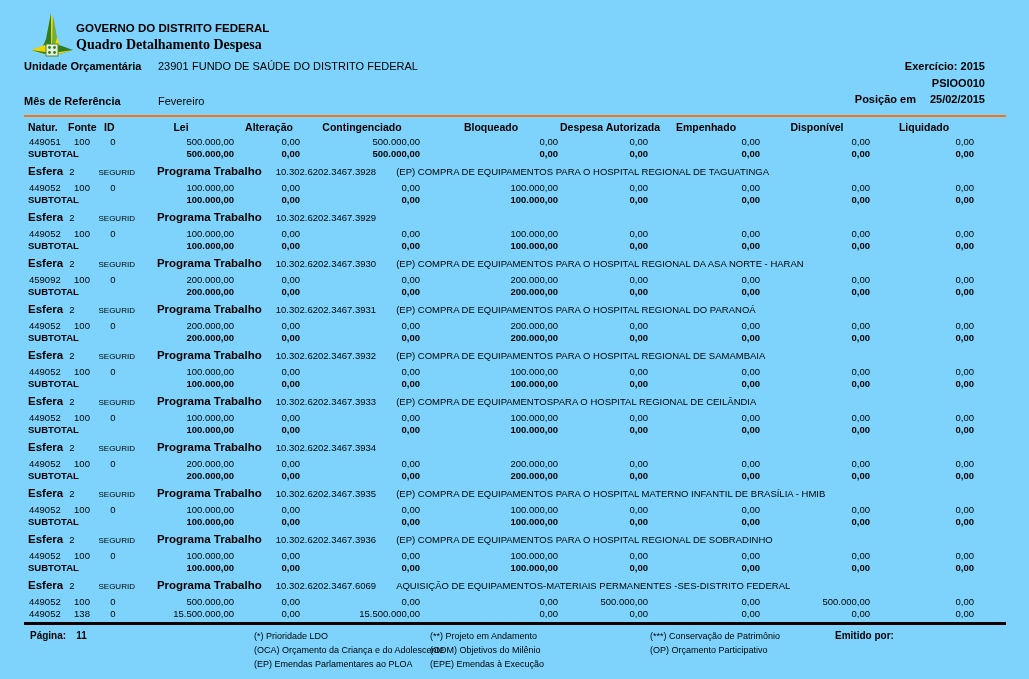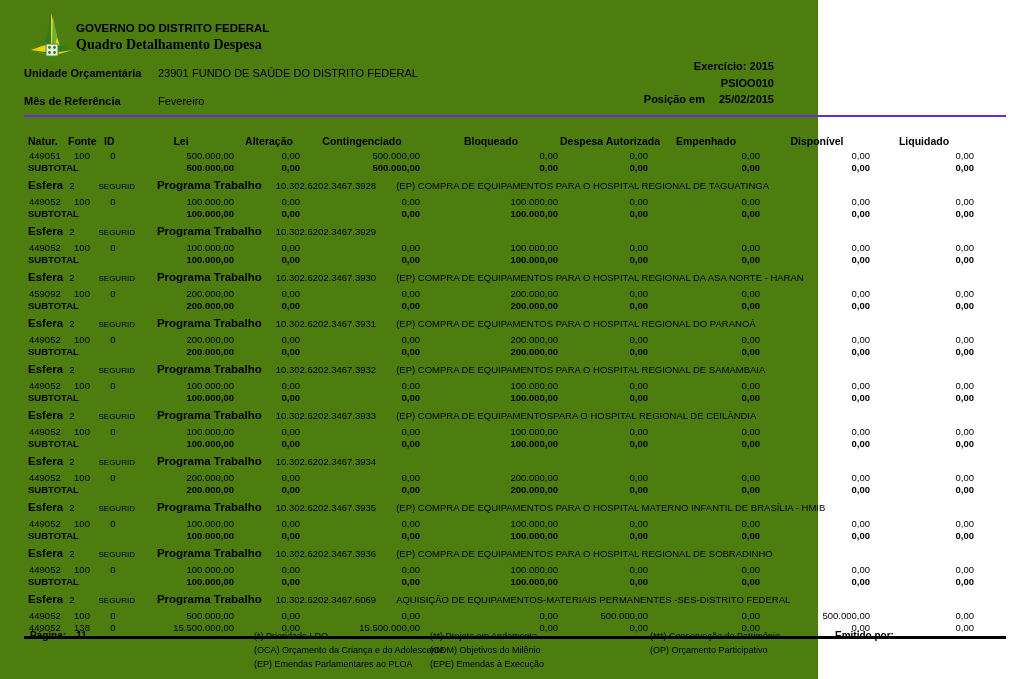--- a/index.html
+++ b/index.html
@@ -1,39 +1,39 @@
 <!DOCTYPE html>
 <html><head>
 <meta charset="utf-8">
 <style>
   * { box-sizing: border-box; margin: 0; padding: 0; }
   html,body { background:#ffffff; }
   body {
     width:1029px; height:679px; overflow:hidden;
     font-family:"Liberation Sans", sans-serif; color:#000;
   }
-  .page { position:relative; width:818px; height:679px; background:#4d7c0f; }
+  .page { position:relative; width:1029px; height:679px; background:#7dd3fc; }
 
   
   .logo { position:absolute; left:30px; top:12px; width:44px; height:50px; }
   .org-name { position:absolute; left:76px; top:22px; font-size:11.5px; font-weight:bold; }
   .report-title { position:absolute; left:76px; top:37px; font-size:14px; font-weight:bold;
                   font-family:"Liberation Serif", serif; }
   .right-info { position:absolute; right:44px; top:58px; text-align:right;
                 font-size:11px; font-weight:bold; line-height:16.5px; }
   .right-info .gap { display:inline-block; width:14px; }
   .meta { position:absolute; left:24px; font-size:11px; }
   .meta .mlabel { display:inline-block; width:134px; font-weight:bold; }
   .meta .mcode { display:inline-block; min-width:34px; }
-  .meta-unidade { top:67px; }
+  .meta-unidade { top:60px; }
   .meta-mes { top:95px; }
 
   
   .table { position:absolute; left:24px; top:115px; width:982px;
-           border-top:2px solid #6d28d9; padding-top:16px; }
+           border-top:2px solid #f97316; padding-top:2px; }
   .trow { display:grid;
           grid-template-columns:40px 36px 26px 110px 66px 120px 138px 90px 112px 110px 104px;
           width:956px; font-size:9.5px; line-height:11.5px; }
   .trow .cell { white-space:nowrap; }
   .trow .num { text-align:right; padding-right:2px; }
   .trow .natur { padding-left:5px; }
   .trow .fonte { text-align:center; }
   .trow .idc { text-align:center; }
   .header-row { font-size:10.5px; font-weight:bold; line-height:13px; padding:2px 0 2px; }
   .header-row .hc { text-align:center; }

